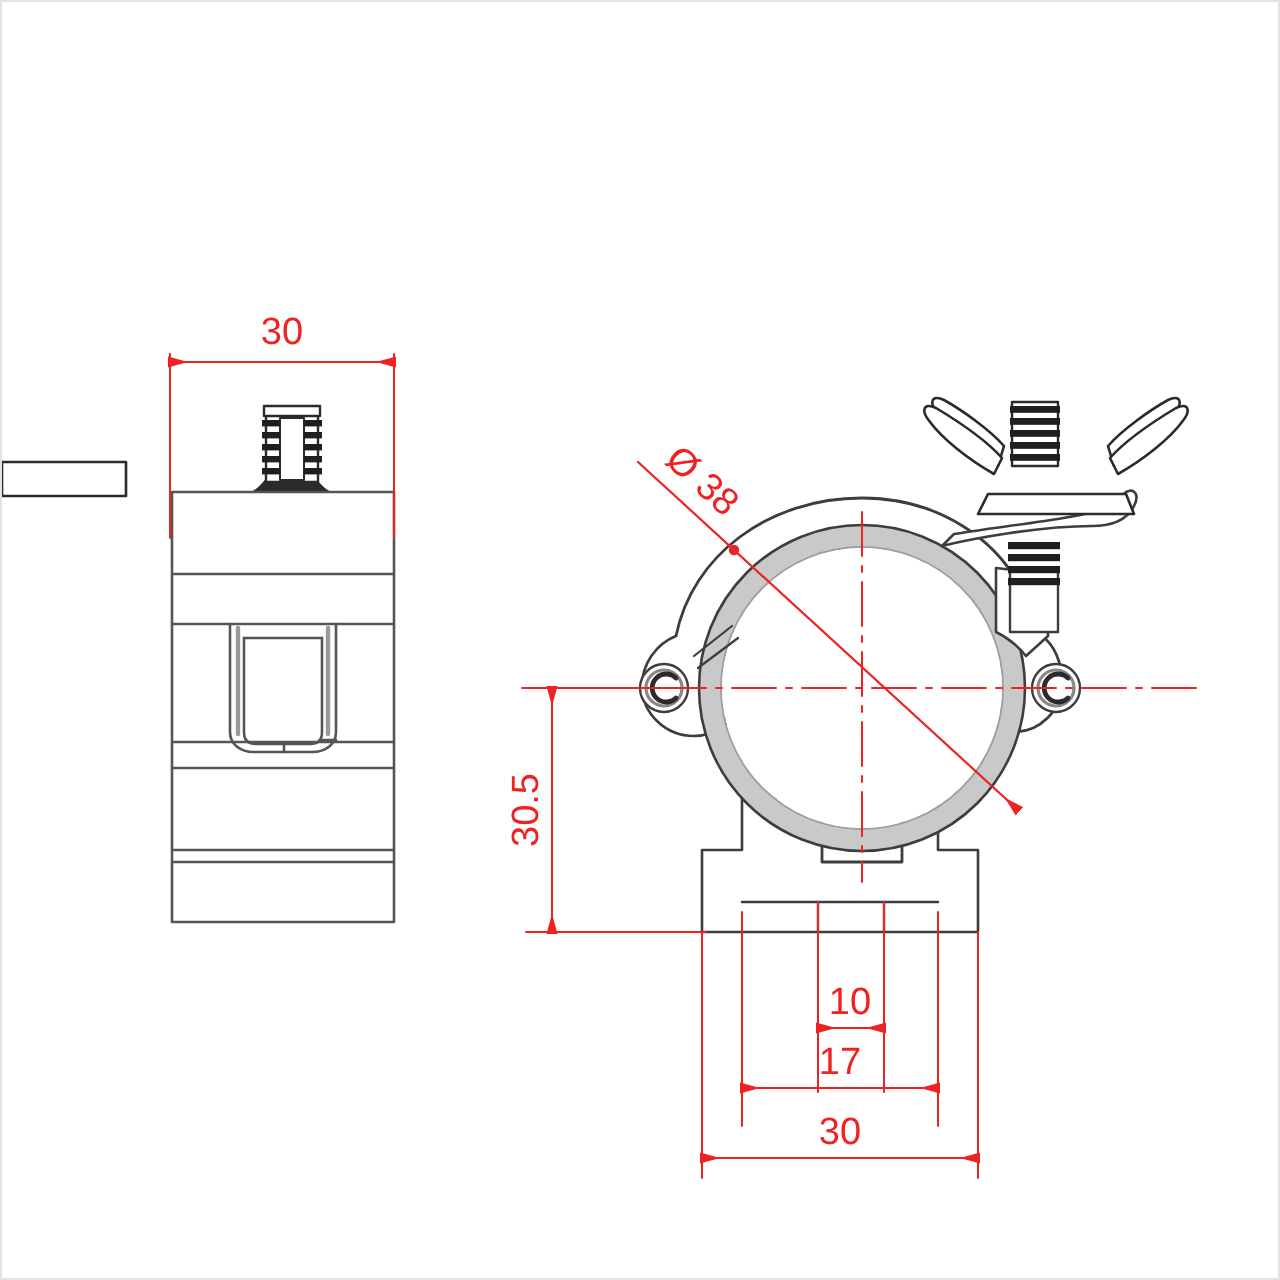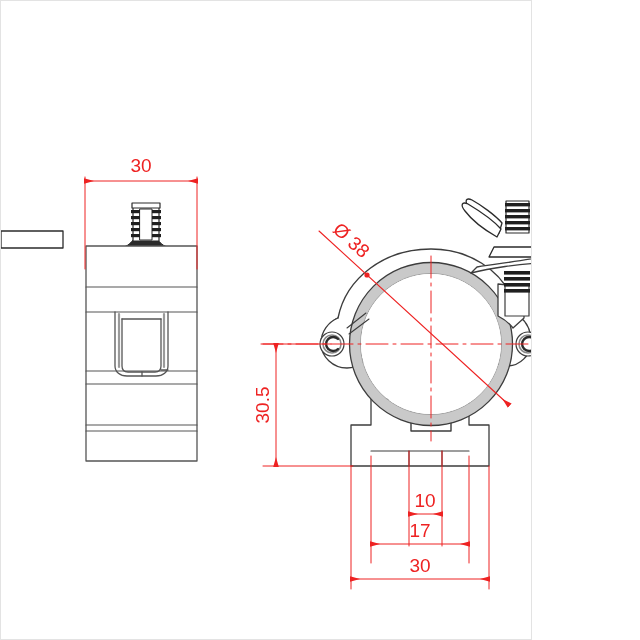--- a/index.html
+++ b/index.html
@@ -5,21 +5,21 @@
   html, body {
     margin: 0;
     padding: 0;
     background: #ffffff;
   }
   body {
     font-family: "Liberation Sans", sans-serif;
   }
   #canvas {
     position: relative;
-    width: 532px;
+    width: 640px;
     height: 640px;
     background: #ffffff;
     border: 1px solid #e3e3e3;
     box-sizing: border-box;
     overflow: hidden;
   }
   #drawing {
     position: absolute;
     left: 0;
     top: 0;

